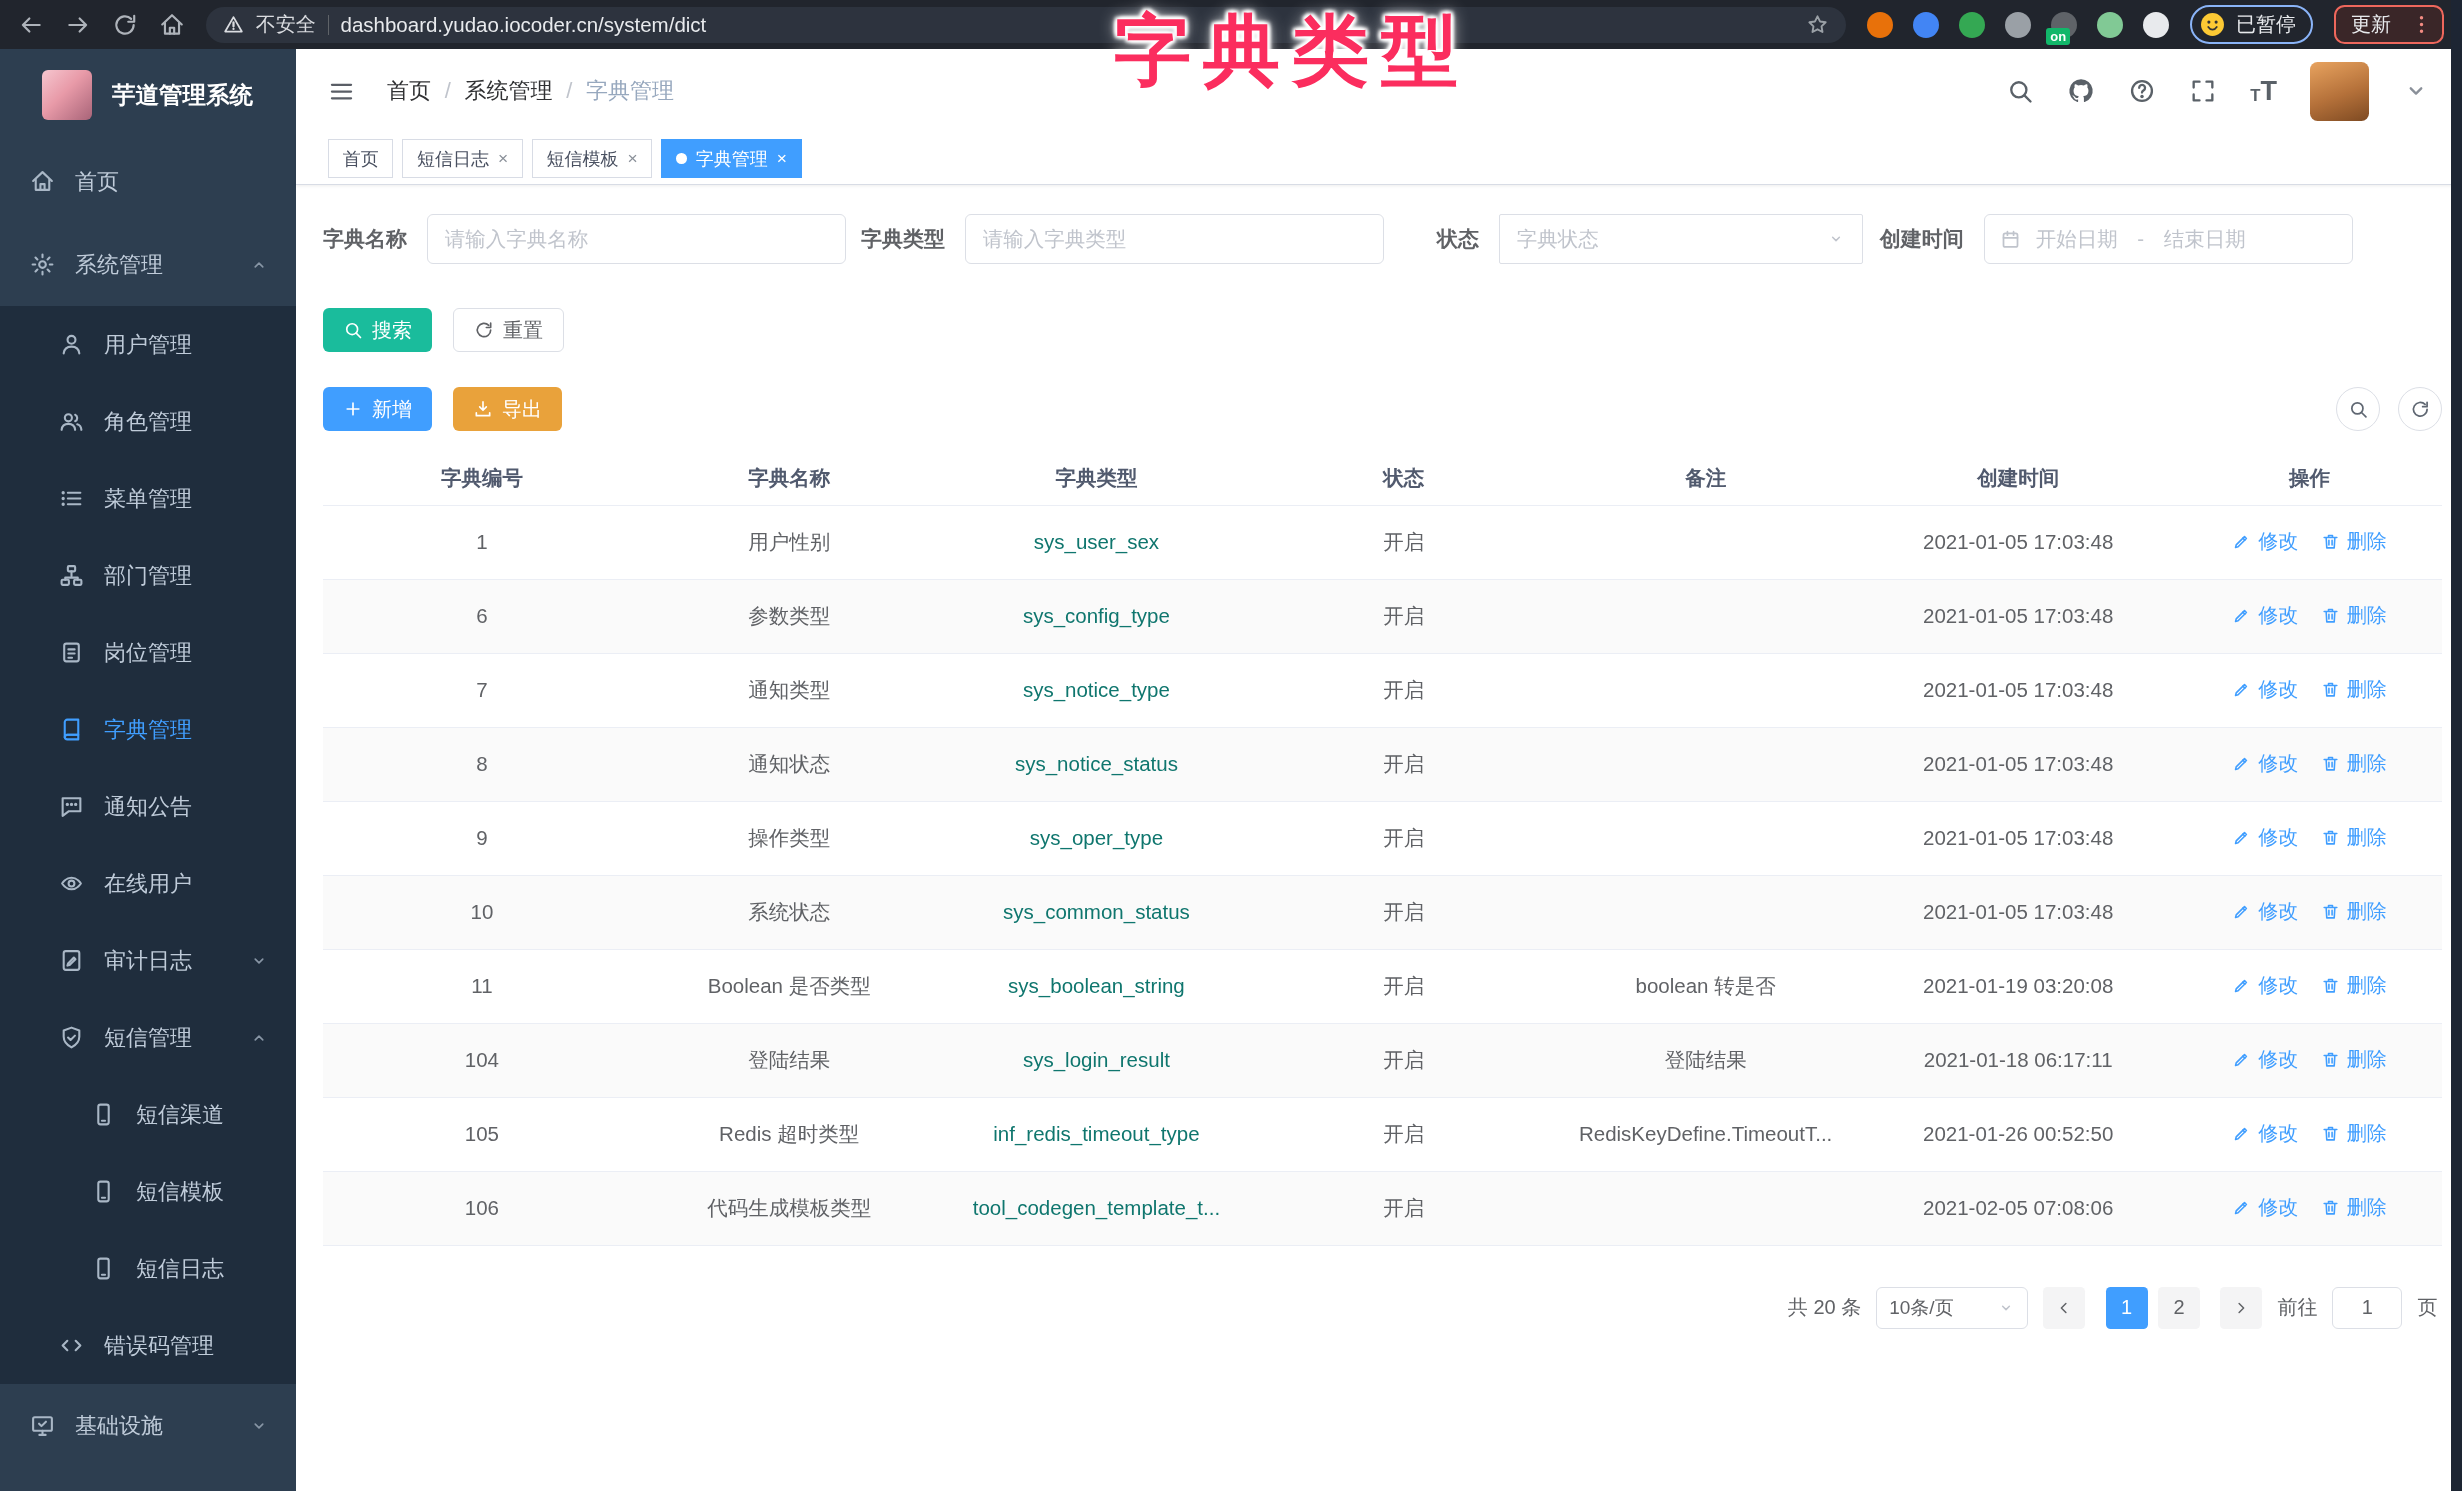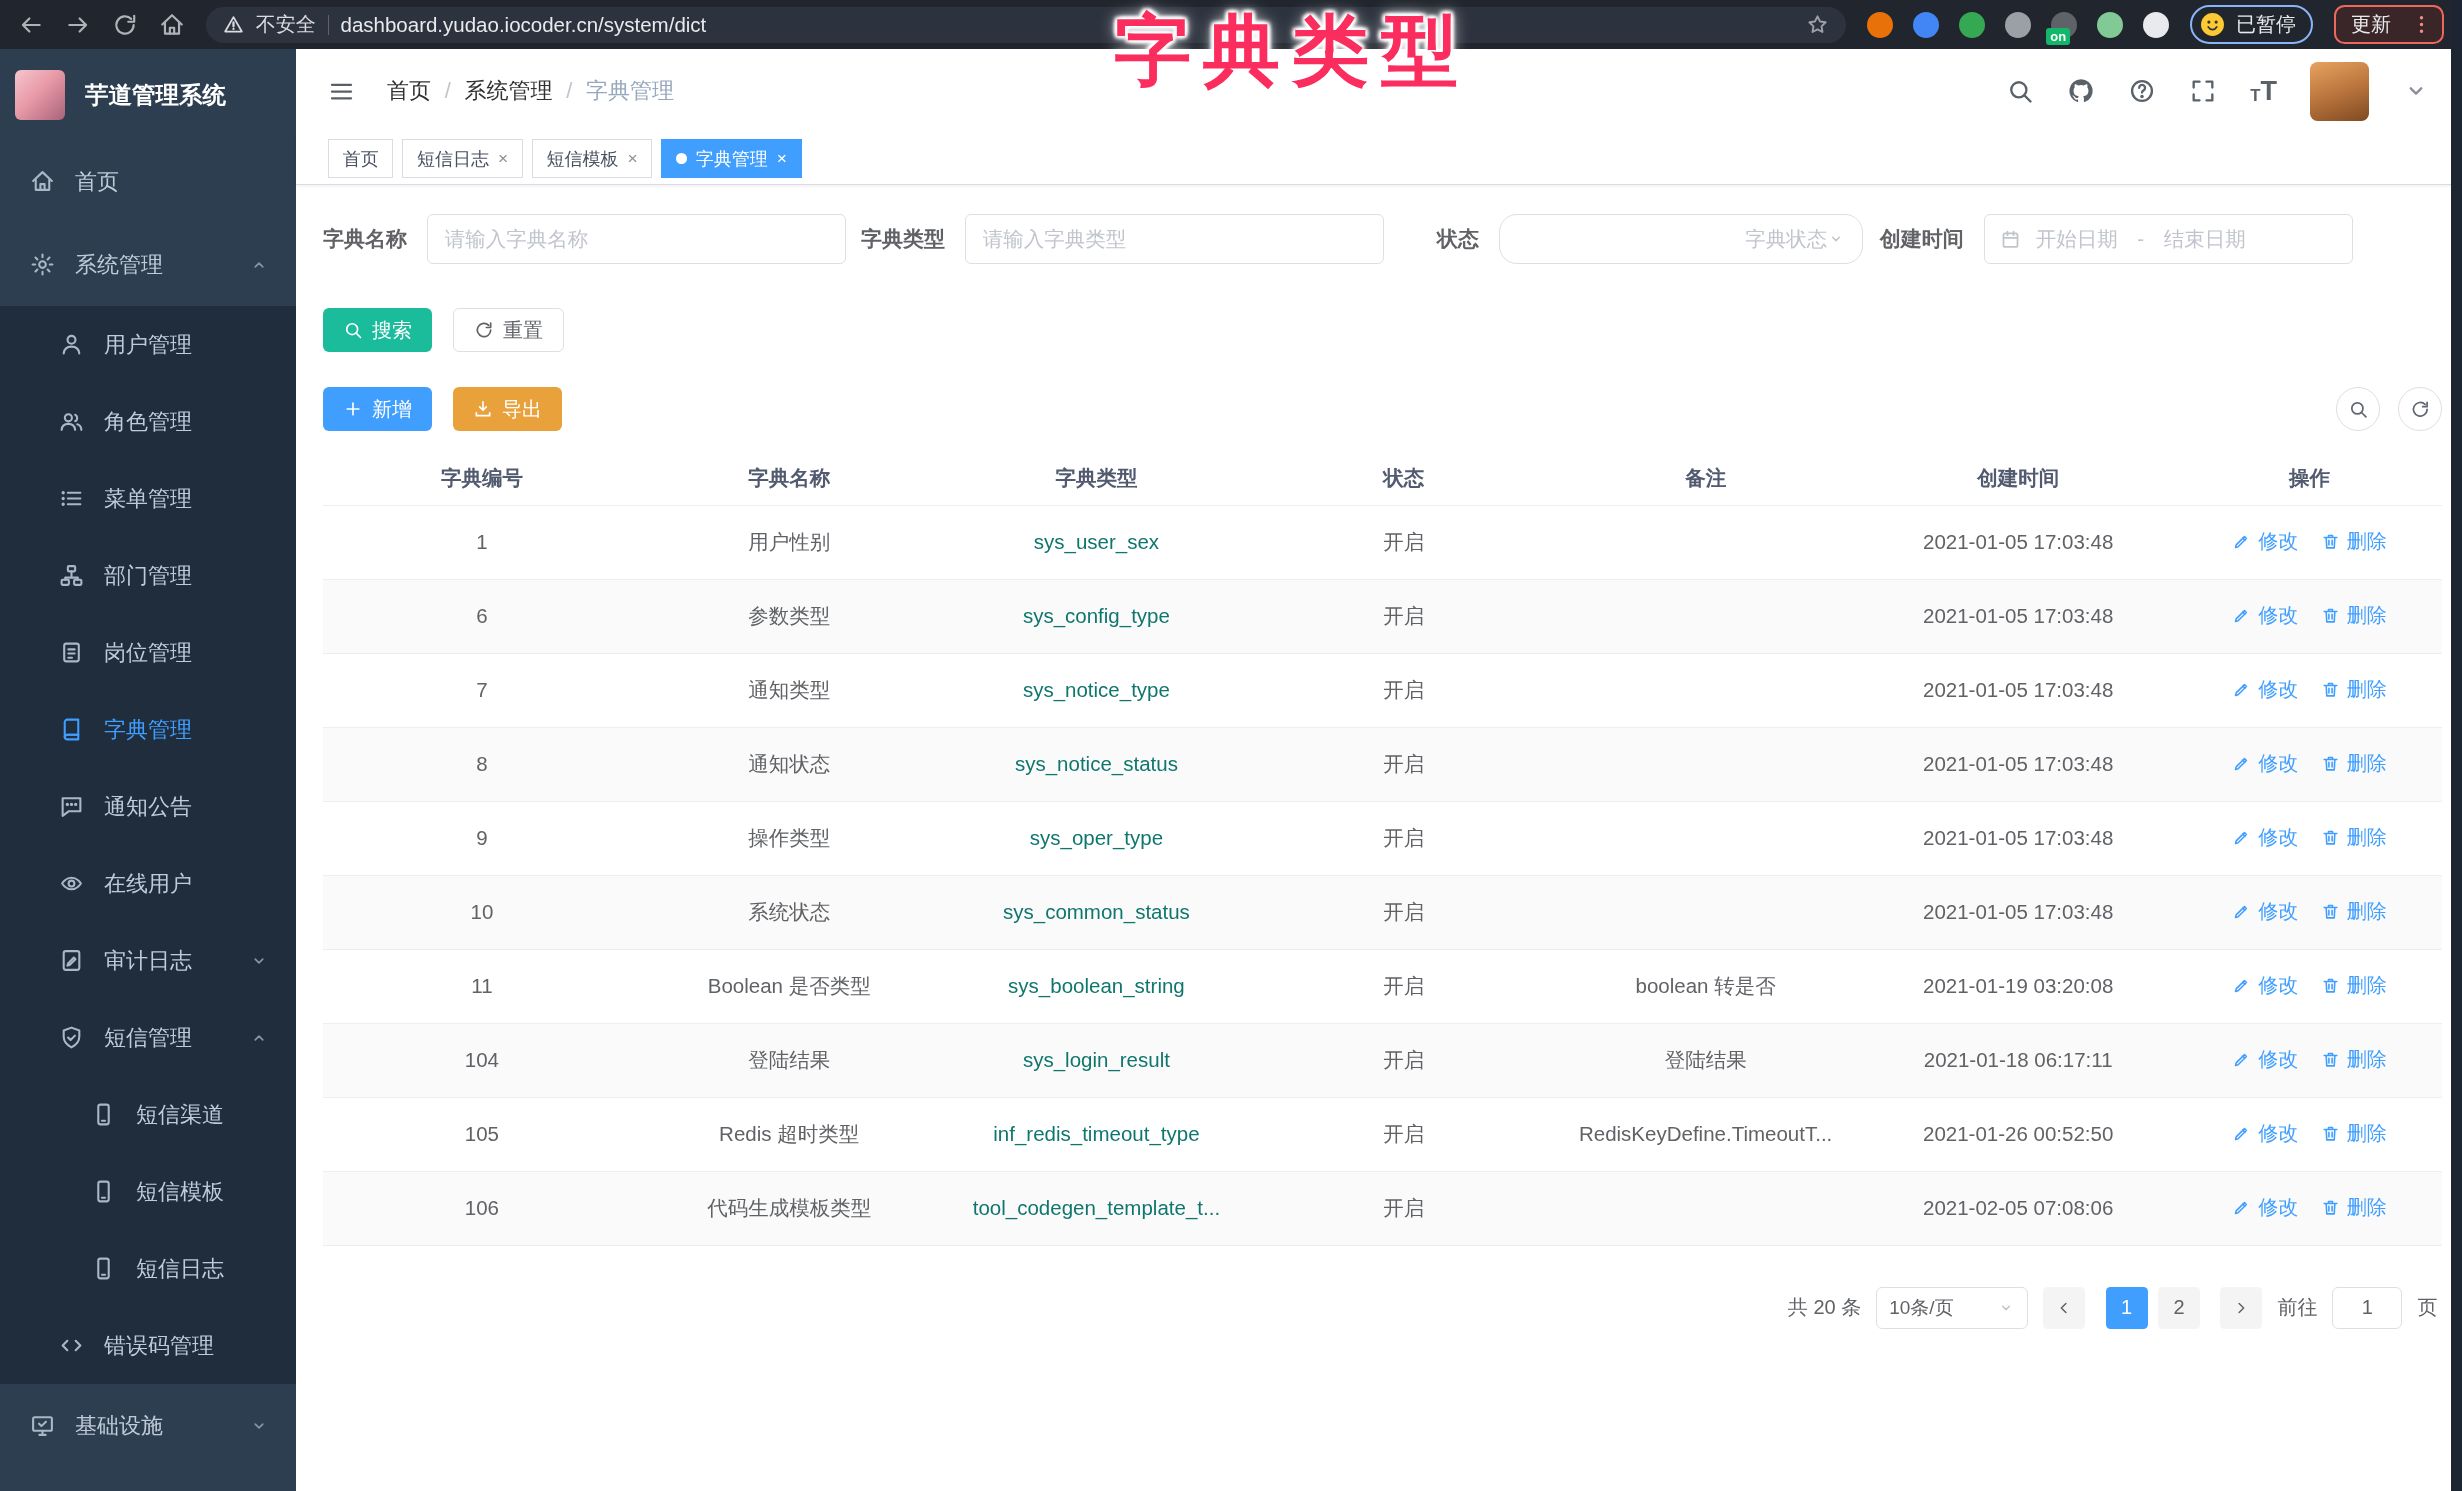--- a/index.html
+++ b/index.html
@@ -23,21 +23,21 @@
   .ext{width:26px;height:26px;border-radius:50%;position:relative;display:inline-block}
   .onbadge{position:absolute;bottom:-7.6px;left:-4.6px;background:#12b76a;color:#fff;font-size:13px;line-height:1;padding:2.3px 3.8px;border-radius:3px;font-weight:bold}
   .paused{height:39px;border:2.3px solid #8ab4f8;border-radius:21px;display:flex;align-items:center;gap:9px;padding:0 15px 0 6px;font-size:20px;color:#e8eaed;white-space:nowrap}
   .face-ic{font-size:29px}
   .update{height:39px;border:2.3px solid #ee675c;background:#3a2628;border-radius:10.6px;display:flex;align-items:center;gap:19px;padding:0 9px 0 15px;font-size:20px;color:#e8eaed;white-space:nowrap}
   .dots-ic{font-size:23px;color:#f28b82}
 
   
   .app{display:flex;height:1443px}
   .sidebar{width:296px;flex-shrink:0;background:#2d3e50;color:#bfcbd9;overflow:hidden}
-  .logo{height:91px;display:flex;align-items:center;gap:20px;padding-left:15px}
+  .logo{height:91px;display:flex;align-items:center;gap:20px;padding-left:42px}
   .logo-img{width:50px;height:50px;border-radius:6px;background:linear-gradient(135deg,#f6c6cf 0%,#e89aa8 45%,#a86478 100%)}
   .logo-title{font-size:23.5px;font-weight:bold;color:#fff;white-space:nowrap}
   .m-item{position:relative;display:flex;align-items:center;font-size:22px;cursor:pointer;white-space:nowrap}
   .lvl1{height:83px;padding-left:30px}
   .lvl2{height:77px;padding-left:59px;background:#1f2d3d}
   .lvl3{height:77px;padding-left:91px;background:#1f2d3d}
   .mi{font-size:25px;margin-right:20px;color:#a9b7c6}
   .m-item.active,.m-item.active .mi{color:#409eff}
   .mcaret{position:absolute;right:27px;font-size:20px;color:#8795a5}
 
@@ -62,21 +62,21 @@
   .tag.active .x{color:#fff}
   .tagdot{width:10.6px;height:10.6px;border-radius:50%;background:#fff;display:inline-block}
 
   
   .content{padding:29px 20px 0 27px}
   .filters{display:flex;align-items:center}
   .f-label{font-size:21px;font-weight:bold;color:#606266;margin-right:20px;white-space:nowrap}
   .inp{width:419px;height:50px;border:0.8px solid #dcdfe6;border-radius:6px;font-size:20.5px;padding:0 16.7px;color:#606266;outline:none;font-family:inherit;background:#fff}
   .inp::placeholder{color:#c0c4cc}
   .g2{margin-left:15px}.g3{margin-left:53px}.g4{margin-left:16.7px}
-  .select{width:364px;height:50px;border:0.8px solid #dcdfe6;border-radius:18px;display:flex;align-items:center;justify-content:flex-end;padding:0 16.7px;background:#fff;cursor:pointer}
+  .select{width:364px;height:50px;border:0.8px solid #dcdfe6;border-radius:2px;display:flex;align-items:center;justify-content:space-between;padding:0 16.7px;background:#fff;cursor:pointer}
   .select .ph{font-size:20.5px;color:#c0c4cc}
   .selcaret{font-size:18px;color:#c0c4cc}
   .daterange{width:369px;height:50px;border:0.8px solid #dcdfe6;border-radius:6px;display:flex;align-items:center;gap:15px;padding:0 15px;background:#fff;cursor:pointer}
   .daterange .ph{font-size:20.5px;color:#c0c4cc}
   .daterange .sep{font-size:20.5px;color:#c0c4cc;margin:0 4.6px}
   .cal-ic{font-size:21px;color:#c0c4cc}
 
   .btnrow{margin-top:44px;display:flex;gap:21px}
   .btn{height:44px;border:none;border-radius:6px;font-size:20px;display:inline-flex;align-items:center;gap:9px;padding:0 20px;font-family:inherit;cursor:pointer;white-space:nowrap}
   .btn .ic{font-size:20px}

